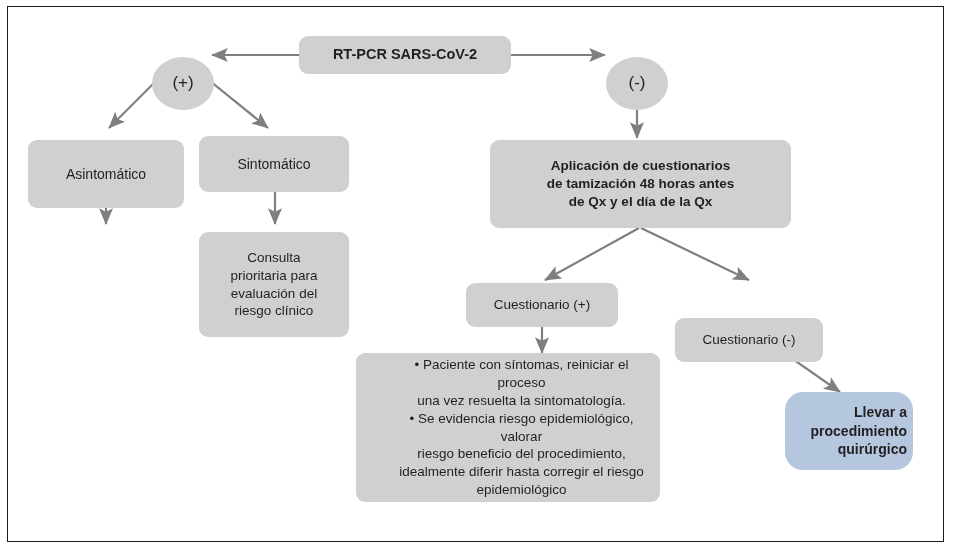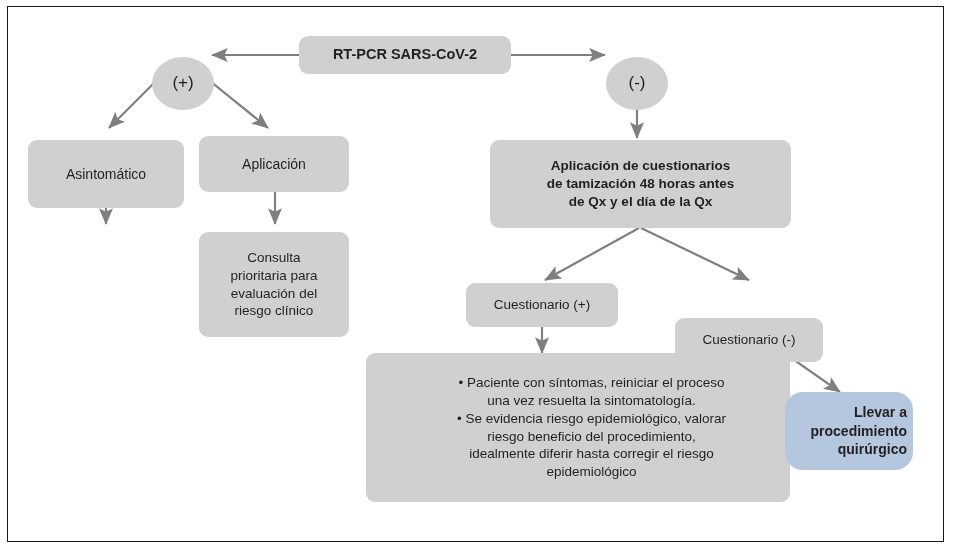--- a/index.html
+++ b/index.html
@@ -126,21 +126,21 @@
 
   <div class="node ellipse" style="left:606px; top:57px; width:62px; height:53px; font-size:17px;">
     <span class="node-text">(-)</span>
   </div>
 
   <div class="node box" style="left:28px; top:140px; width:156px; height:68px; font-size:14px;">
     <span class="node-text">Asintomático</span>
   </div>
 
   <div class="node box" style="left:199px; top:136px; width:150px; height:56px; font-size:14px;">
-    <span class="node-text">Aplicación</span>
+    <span class="node-text">Sintomático</span>
   </div>
 
 
   <div class="node box" style="left:199px; top:232px; width:150px; height:105px; font-size:13.5px;">
     <span class="node-text">Consulta
 prioritaria para
 evaluación del
 riesgo clínico</span>
   </div>
 
@@ -151,21 +151,21 @@
   </div>
 
   <div class="node box" style="left:466px; top:283px; width:152px; height:44px; font-size:13.5px;">
     <span class="node-text">Cuestionario (+)</span>
   </div>
 
   <div class="node box" style="left:675px; top:283px; width:148px; height:44px; font-size:13.5px;margin-top:35px;">
     <span class="node-text">Cuestionario (-)</span>
   </div>
 
-  <div class="node box" style="left:366px; top:353px; width:424px; height:149px; font-size:13.5px;padding-left:27px;">
+  <div class="node box" style="left:356px; top:353px; width:304px; height:149px; font-size:13.5px;padding-left:27px;">
     <span class="bullets">
       <span class="bullet-line">• Paciente con síntomas, reiniciar el proceso
 una vez resuelta la sintomatología.</span>
       <span class="bullet-line">• Se evidencia riesgo epidemiológico, valorar
 riesgo beneficio del procedimiento,
 idealmente diferir hasta corregir el riesgo
 epidemiológico</span>
     </span>
   </div>
 

